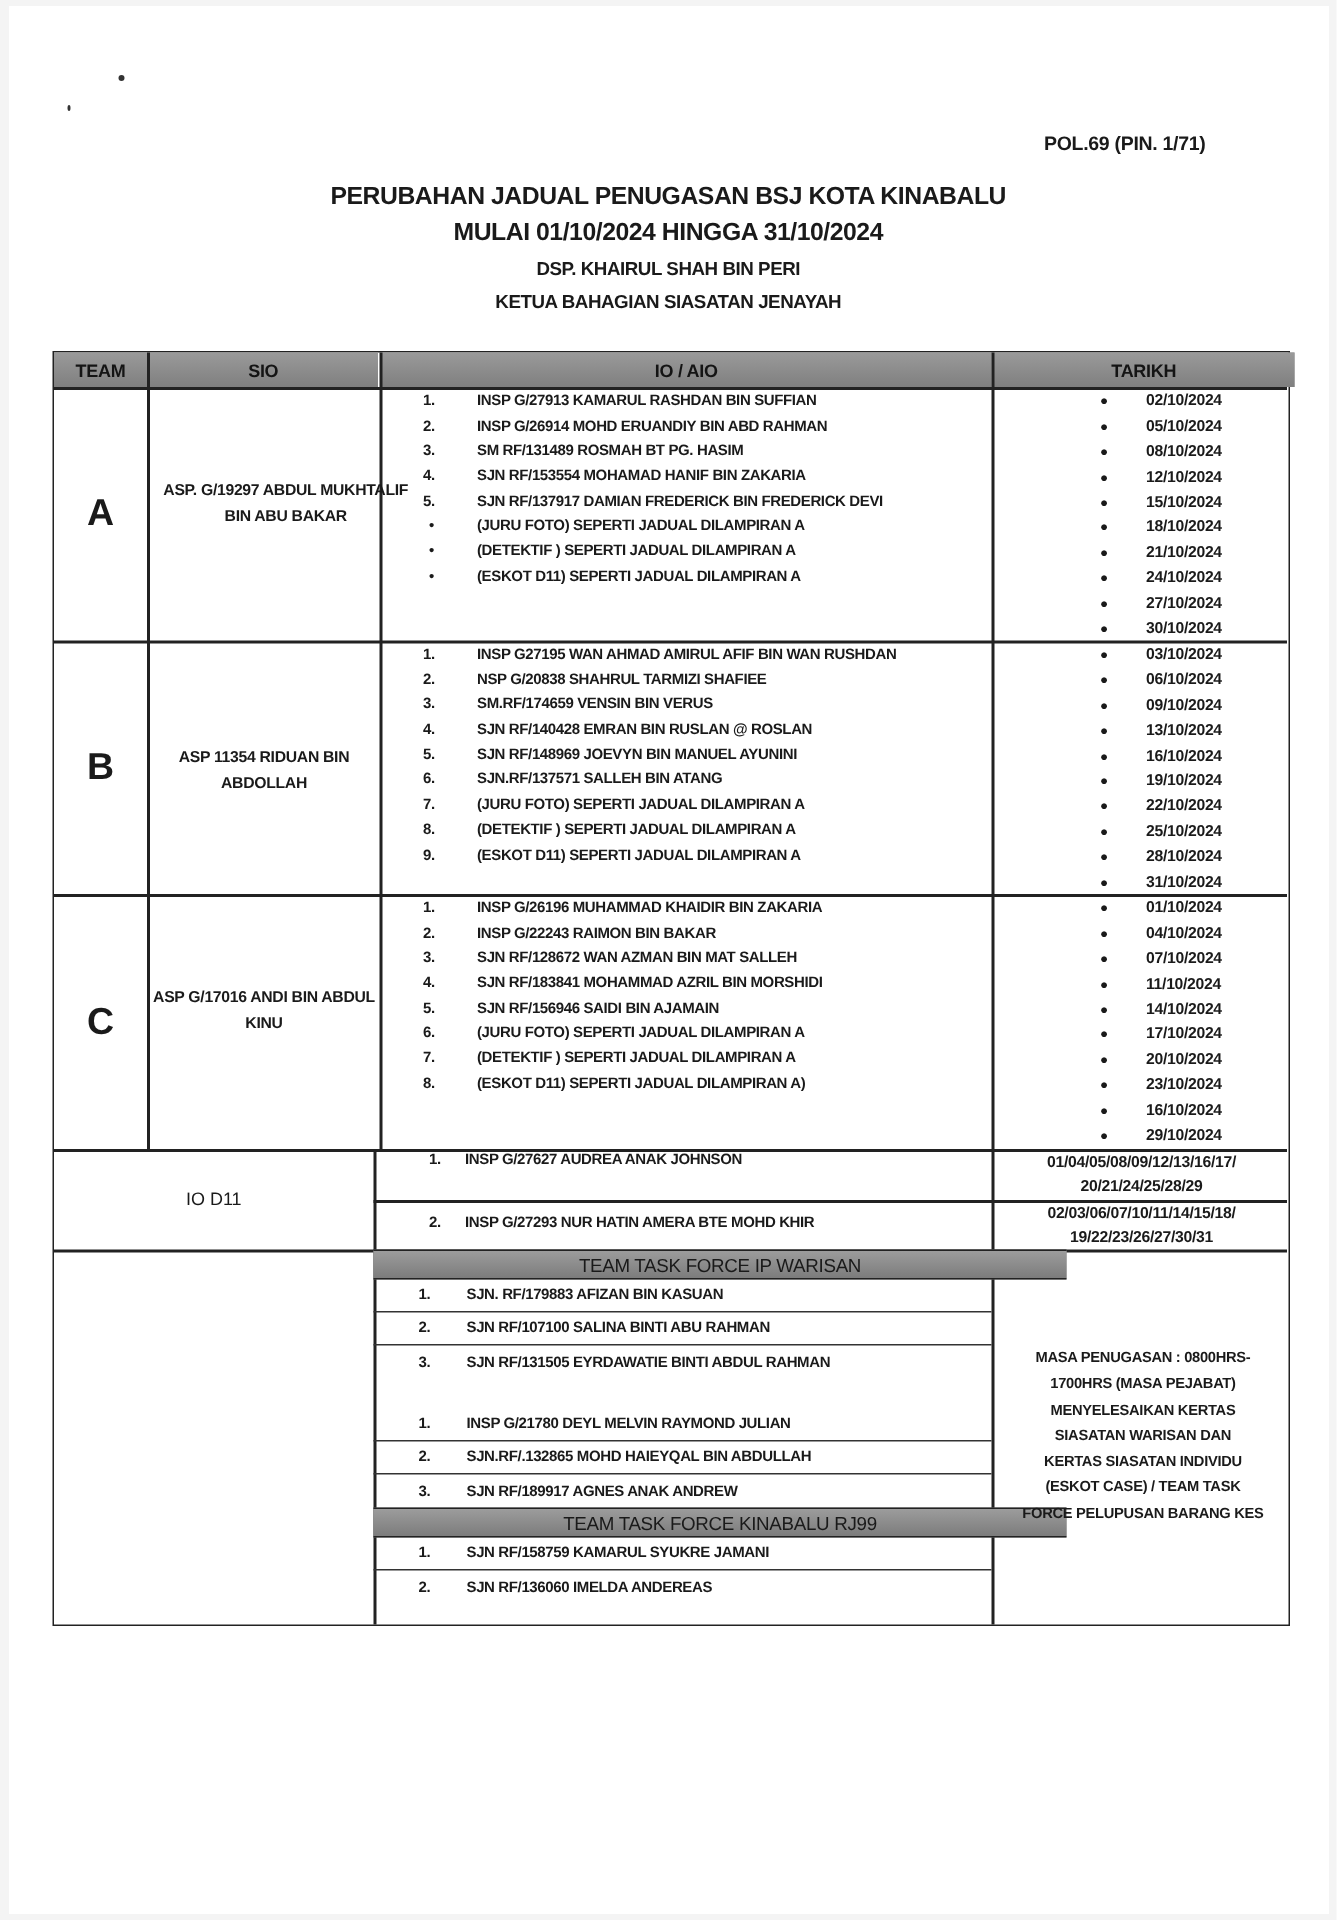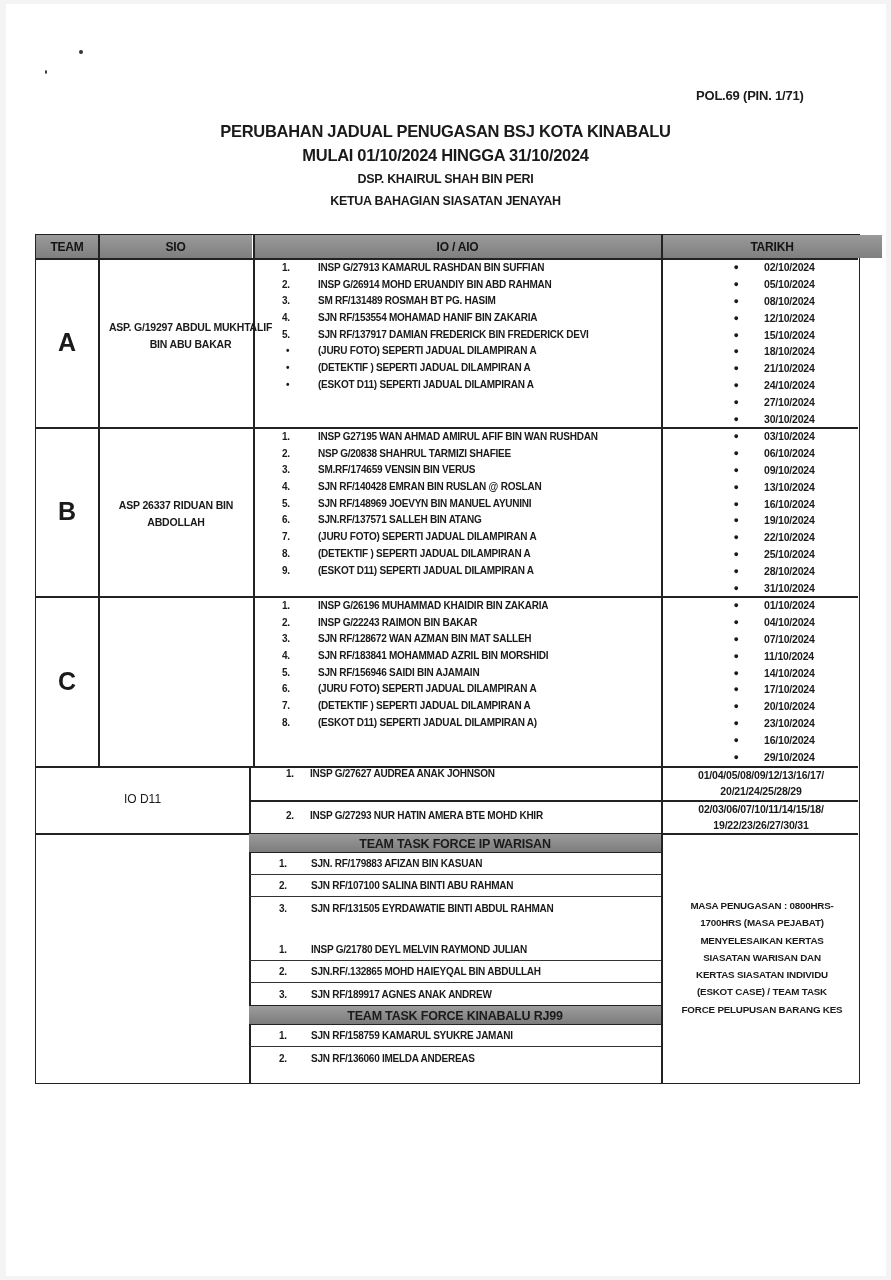--- a/index.html
+++ b/index.html
@@ -28,21 +28,21 @@
   .list { position:absolute; font-size:10px; font-weight:bold; letter-spacing:-0.25px; }
   .list .row { height:16.7px; line-height:16.7px; display:flex; white-space:nowrap; }
   .list .num { width:36px; text-align:left; padding-left:0; }
   .dates { position:absolute; font-size:10.5px; font-weight:bold; letter-spacing:-0.2px; }
   .dates .row { height:16.9px; line-height:16.9px; display:flex; white-space:nowrap; }
   .dates .bullet { width:56px; text-align:center; font-size:9px; }
   .d11name { position:absolute; font-size:10px; font-weight:bold; letter-spacing:-0.25px; display:flex; white-space:nowrap; }
   .d11name .num { width:24px; }
   .d11dates { position:absolute; font-size:10.5px; font-weight:bold; text-align:center; line-height:16px; letter-spacing:-0.2px; width:200px; }
   .io-d11 { position:absolute; font-size:12px; font-weight:normal; text-align:center; width:213px; }
-  .tf-hdr { position:absolute; height:20px; left:213px; width:412px; background:#8a8a8a; background-image:linear-gradient(180deg,#9c9c9c,#7c7c7c); font-weight:bold; font-size:12.5px; text-align:center; line-height:20px; border-top:1.5px solid #222; border-bottom:1.5px solid #222; box-sizing:border-box; letter-spacing:-0.2px; }
+  .tf-hdr { position:absolute; height:20px; left:213px; width:462px; background:#8a8a8a; background-image:linear-gradient(180deg,#9c9c9c,#7c7c7c); font-weight:normal; font-size:12.5px; text-align:center; line-height:20px; border-top:1.5px solid #222; border-bottom:1.5px solid #222; box-sizing:border-box; letter-spacing:-0.2px; }
   .tf-row { position:absolute; left:213px; width:412px; height:22px; border-bottom:1.2px solid #333; box-sizing:border-box; font-size:10px; font-weight:bold; display:flex; align-items:center; letter-spacing:-0.25px; white-space:nowrap; }
   .tf-row .num { width:32px; padding-left:30px; box-sizing:content-box; }
   .tf-note { position:absolute; left:628px; width:196px; font-size:9.8px; font-weight:bold; text-align:center; line-height:17.3px; letter-spacing:-0.2px; }
   .tf-sio { position:absolute; left:0; width:213px; font-size:11.5px; font-weight:bold; text-align:center; line-height:20px; letter-spacing:-0.2px; }
 </style>
 </head>
 <body>
 
 <div class="page"></div>
 <div class="dot" style="left:79px;top:50px;width:4px;height:4px;"></div>
@@ -52,21 +52,21 @@
 <div class="title t1">PERUBAHAN JADUAL PENUGASAN BSJ KOTA KINABALU</div>
 <div class="title t2">MULAI 01/10/2024 HINGGA 31/10/2024</div>
 <div class="title t3">DSP. KHAIRUL SHAH BIN PERI</div>
 <div class="title t4">KETUA BAHAGIAN SIASATAN JENAYAH</div>
 
 <div class="tbl">
 
   <div class="cell hdr" style="left:0;top:0;width:62px;height:23px;">TEAM</div>
   <div class="cell hdr" style="left:63px;top:0;width:153px;height:23px;">SIO</div>
   <div class="cell hdr" style="left:218px;top:0;width:407px;height:23px;">IO / AIO</div>
-  <div class="cell hdr" style="left:626px;top:0;width:220px;height:23px;">TARIKH</div>
+  <div class="cell hdr" style="left:626px;top:0;width:201px;height:23px;">TARIKH</div>
 
   <div class="hline" style="left:0;top:23px;width:822px;"></div>
   <div class="hline" style="left:0;top:192px;width:822px;"></div>
   <div class="hline" style="left:0;top:361px;width:822px;"></div>
   <div class="hline" style="left:0;top:531px;width:822px;"></div>
   <div class="hline" style="left:213px;top:565px;width:609px;"></div>
   <div class="hline" style="left:0;top:598px;width:822px;"></div>
 
   <div class="vline" style="left:62px;top:0;height:531px;"></div>
   <div class="vline" style="left:217px;top:0;height:531px;"></div>
@@ -146,21 +146,21 @@
         <span class="bullet">●</span>
         <span>27/10/2024</span>
       </div>
     <div class="row">
         <span class="bullet">●</span>
         <span>30/10/2024</span>
       </div>
   </div>
 
   <div class="team-letter" style="left:0;top:262px;">B</div>
-  <div class="sio" style="left:64px;top:262px;width:152px;">ASP 26337 RIDUAN BIN ABDOLLAH</div>
+  <div class="sio" style="left:64px;top:262px;width:152px;">ASP 11354 RIDUAN BIN ABDOLLAH</div>
   <div class="list" style="left:246px;top:194px;">
     <div class="row">
         <span class="num">1.</span>
         <span>INSP G27195 WAN AHMAD AMIRUL AFIF BIN WAN RUSHDAN</span>
       </div>
     <div class="row">
         <span class="num">2.</span>
         <span>NSP G/20838 SHAHRUL TARMIZI SHAFIEE</span>
       </div>
     <div class="row">
@@ -229,20 +229,21 @@
         <span class="bullet">●</span>
         <span>28/10/2024</span>
       </div>
     <div class="row">
         <span class="bullet">●</span>
         <span>31/10/2024</span>
       </div>
   </div>
 
   <div class="team-letter" style="left:0;top:432px;">C</div>
+  <div class="sio" style="left:64px;top:422px;width:152px;">ASP G/17016  ANDI BIN ABDUL KINU</div>
   <div class="list" style="left:246px;top:363px;">
     <div class="row">
         <span class="num">1.</span>
         <span>INSP G/26196 MUHAMMAD KHAIDIR BIN ZAKARIA</span>
       </div>
     <div class="row">
         <span class="num">2.</span>
         <span>INSP G/22243 RAIMON BIN BAKAR</span>
       </div>
     <div class="row">

